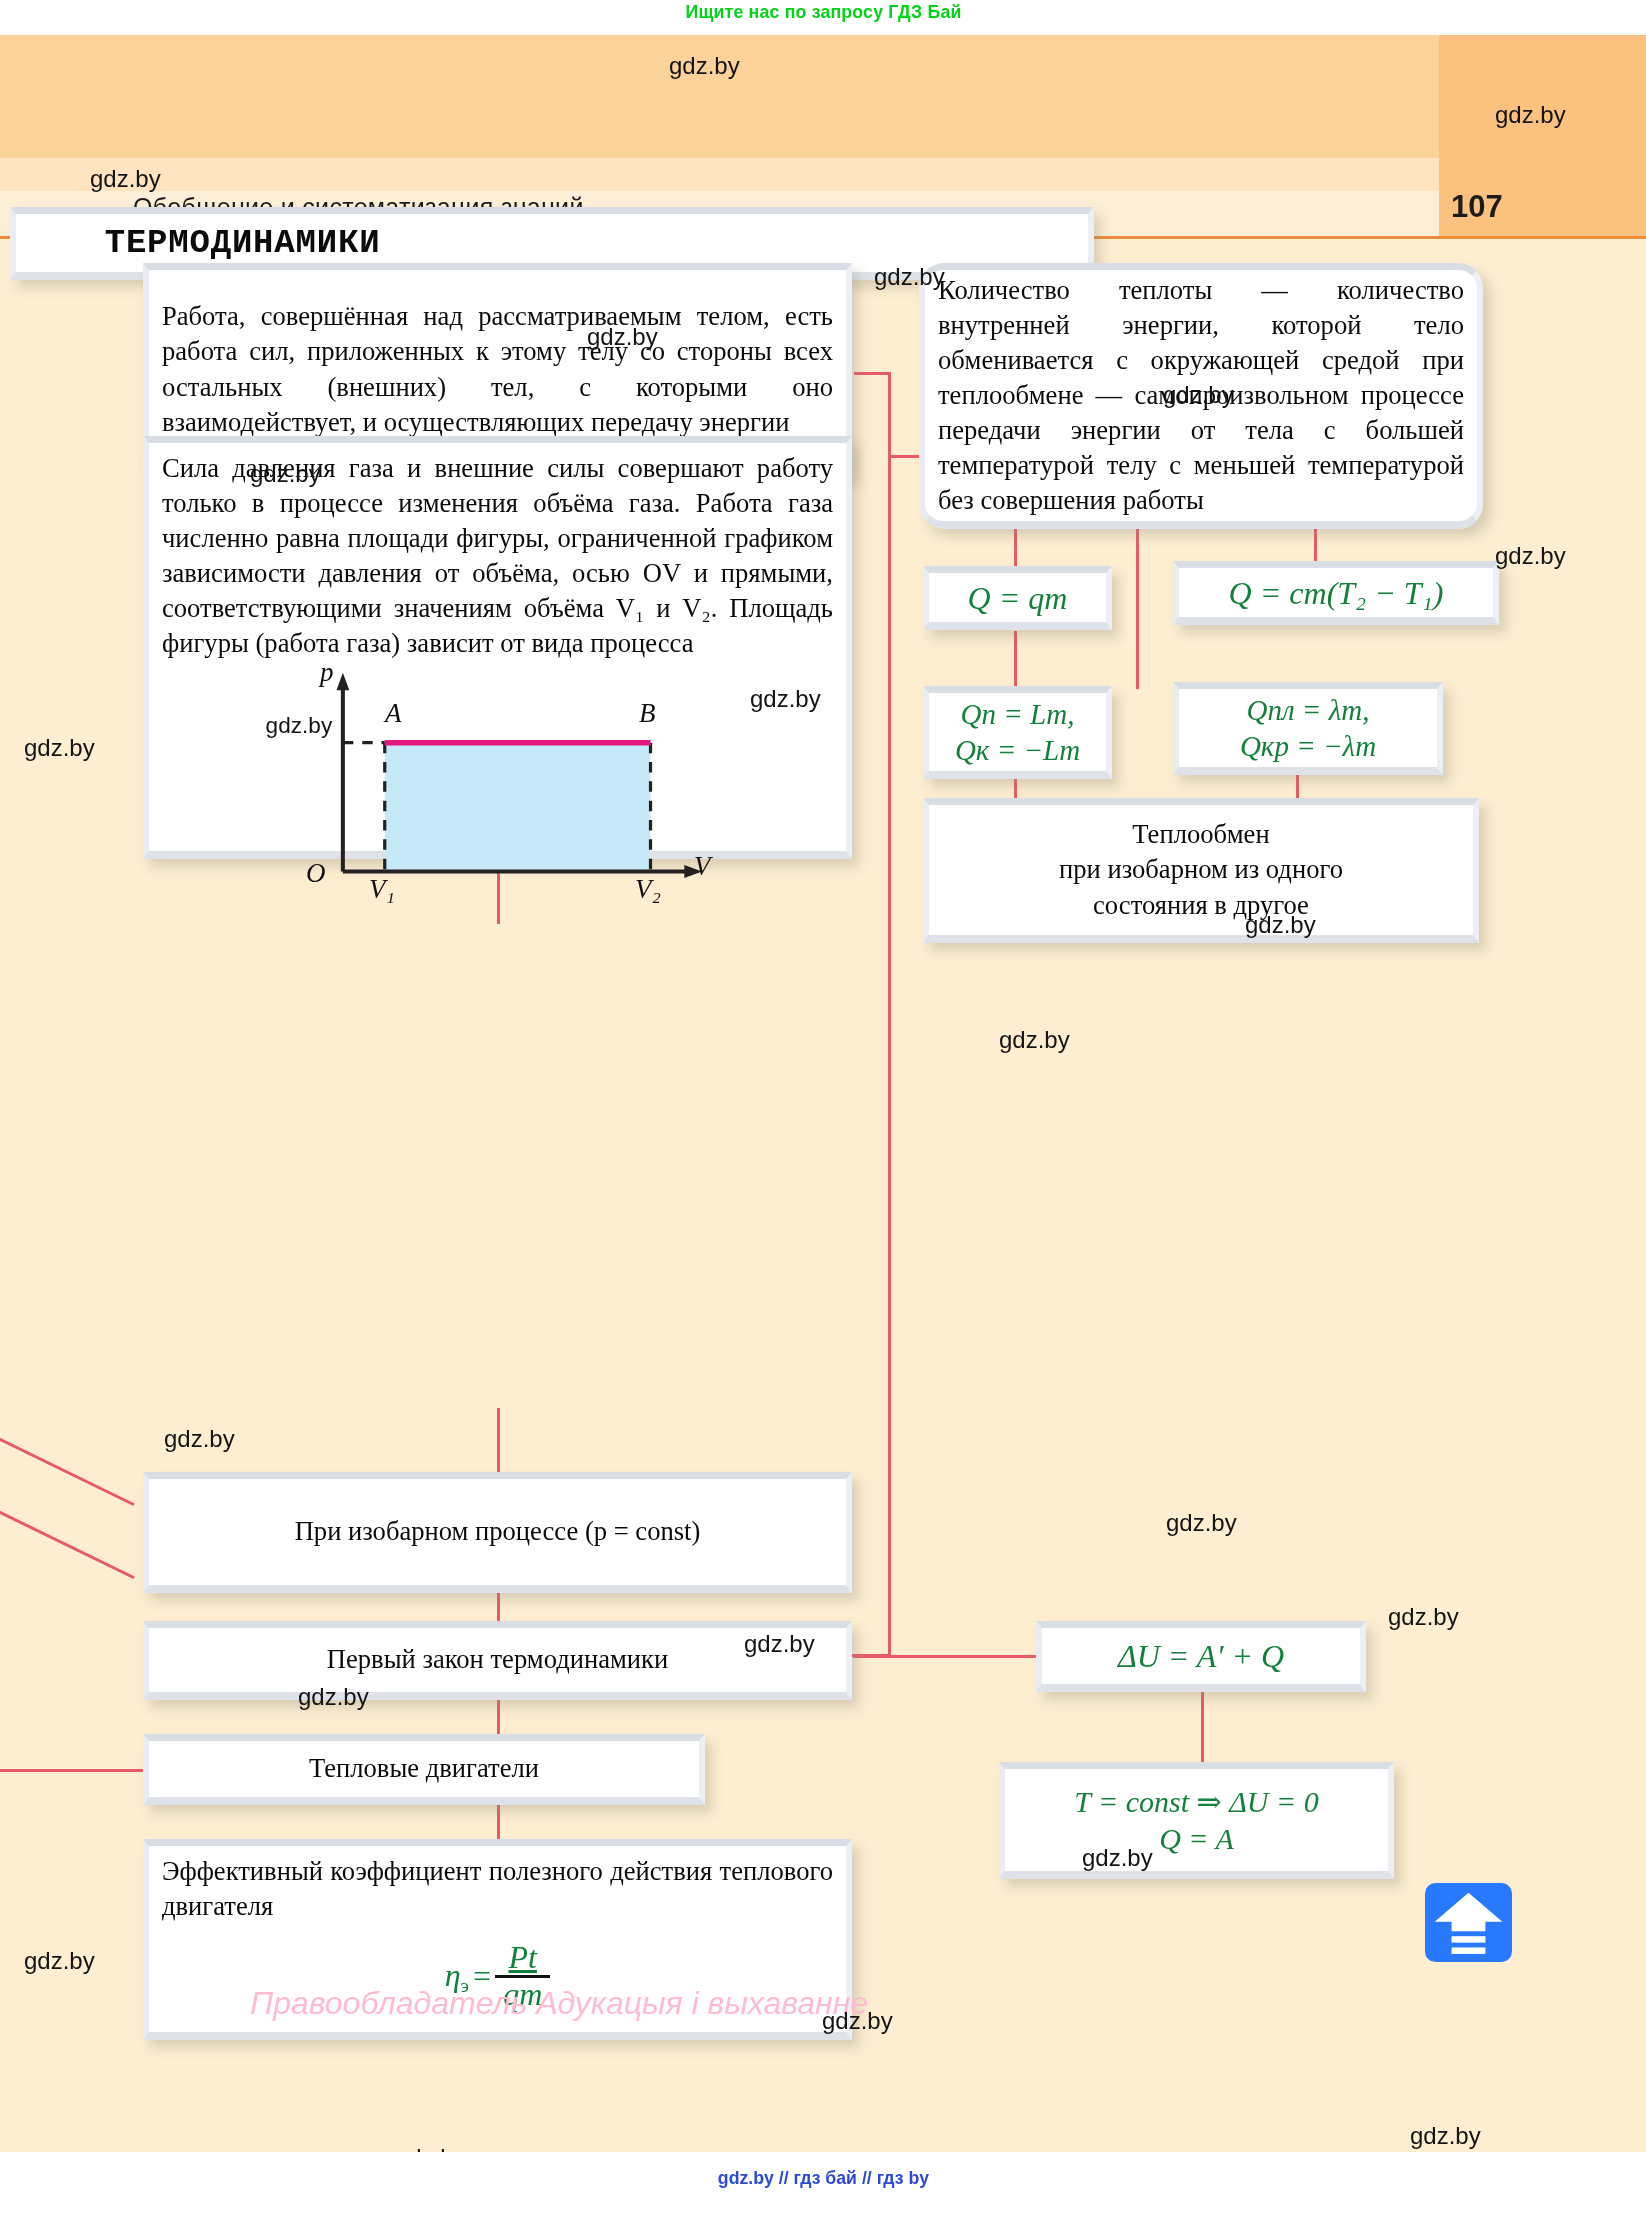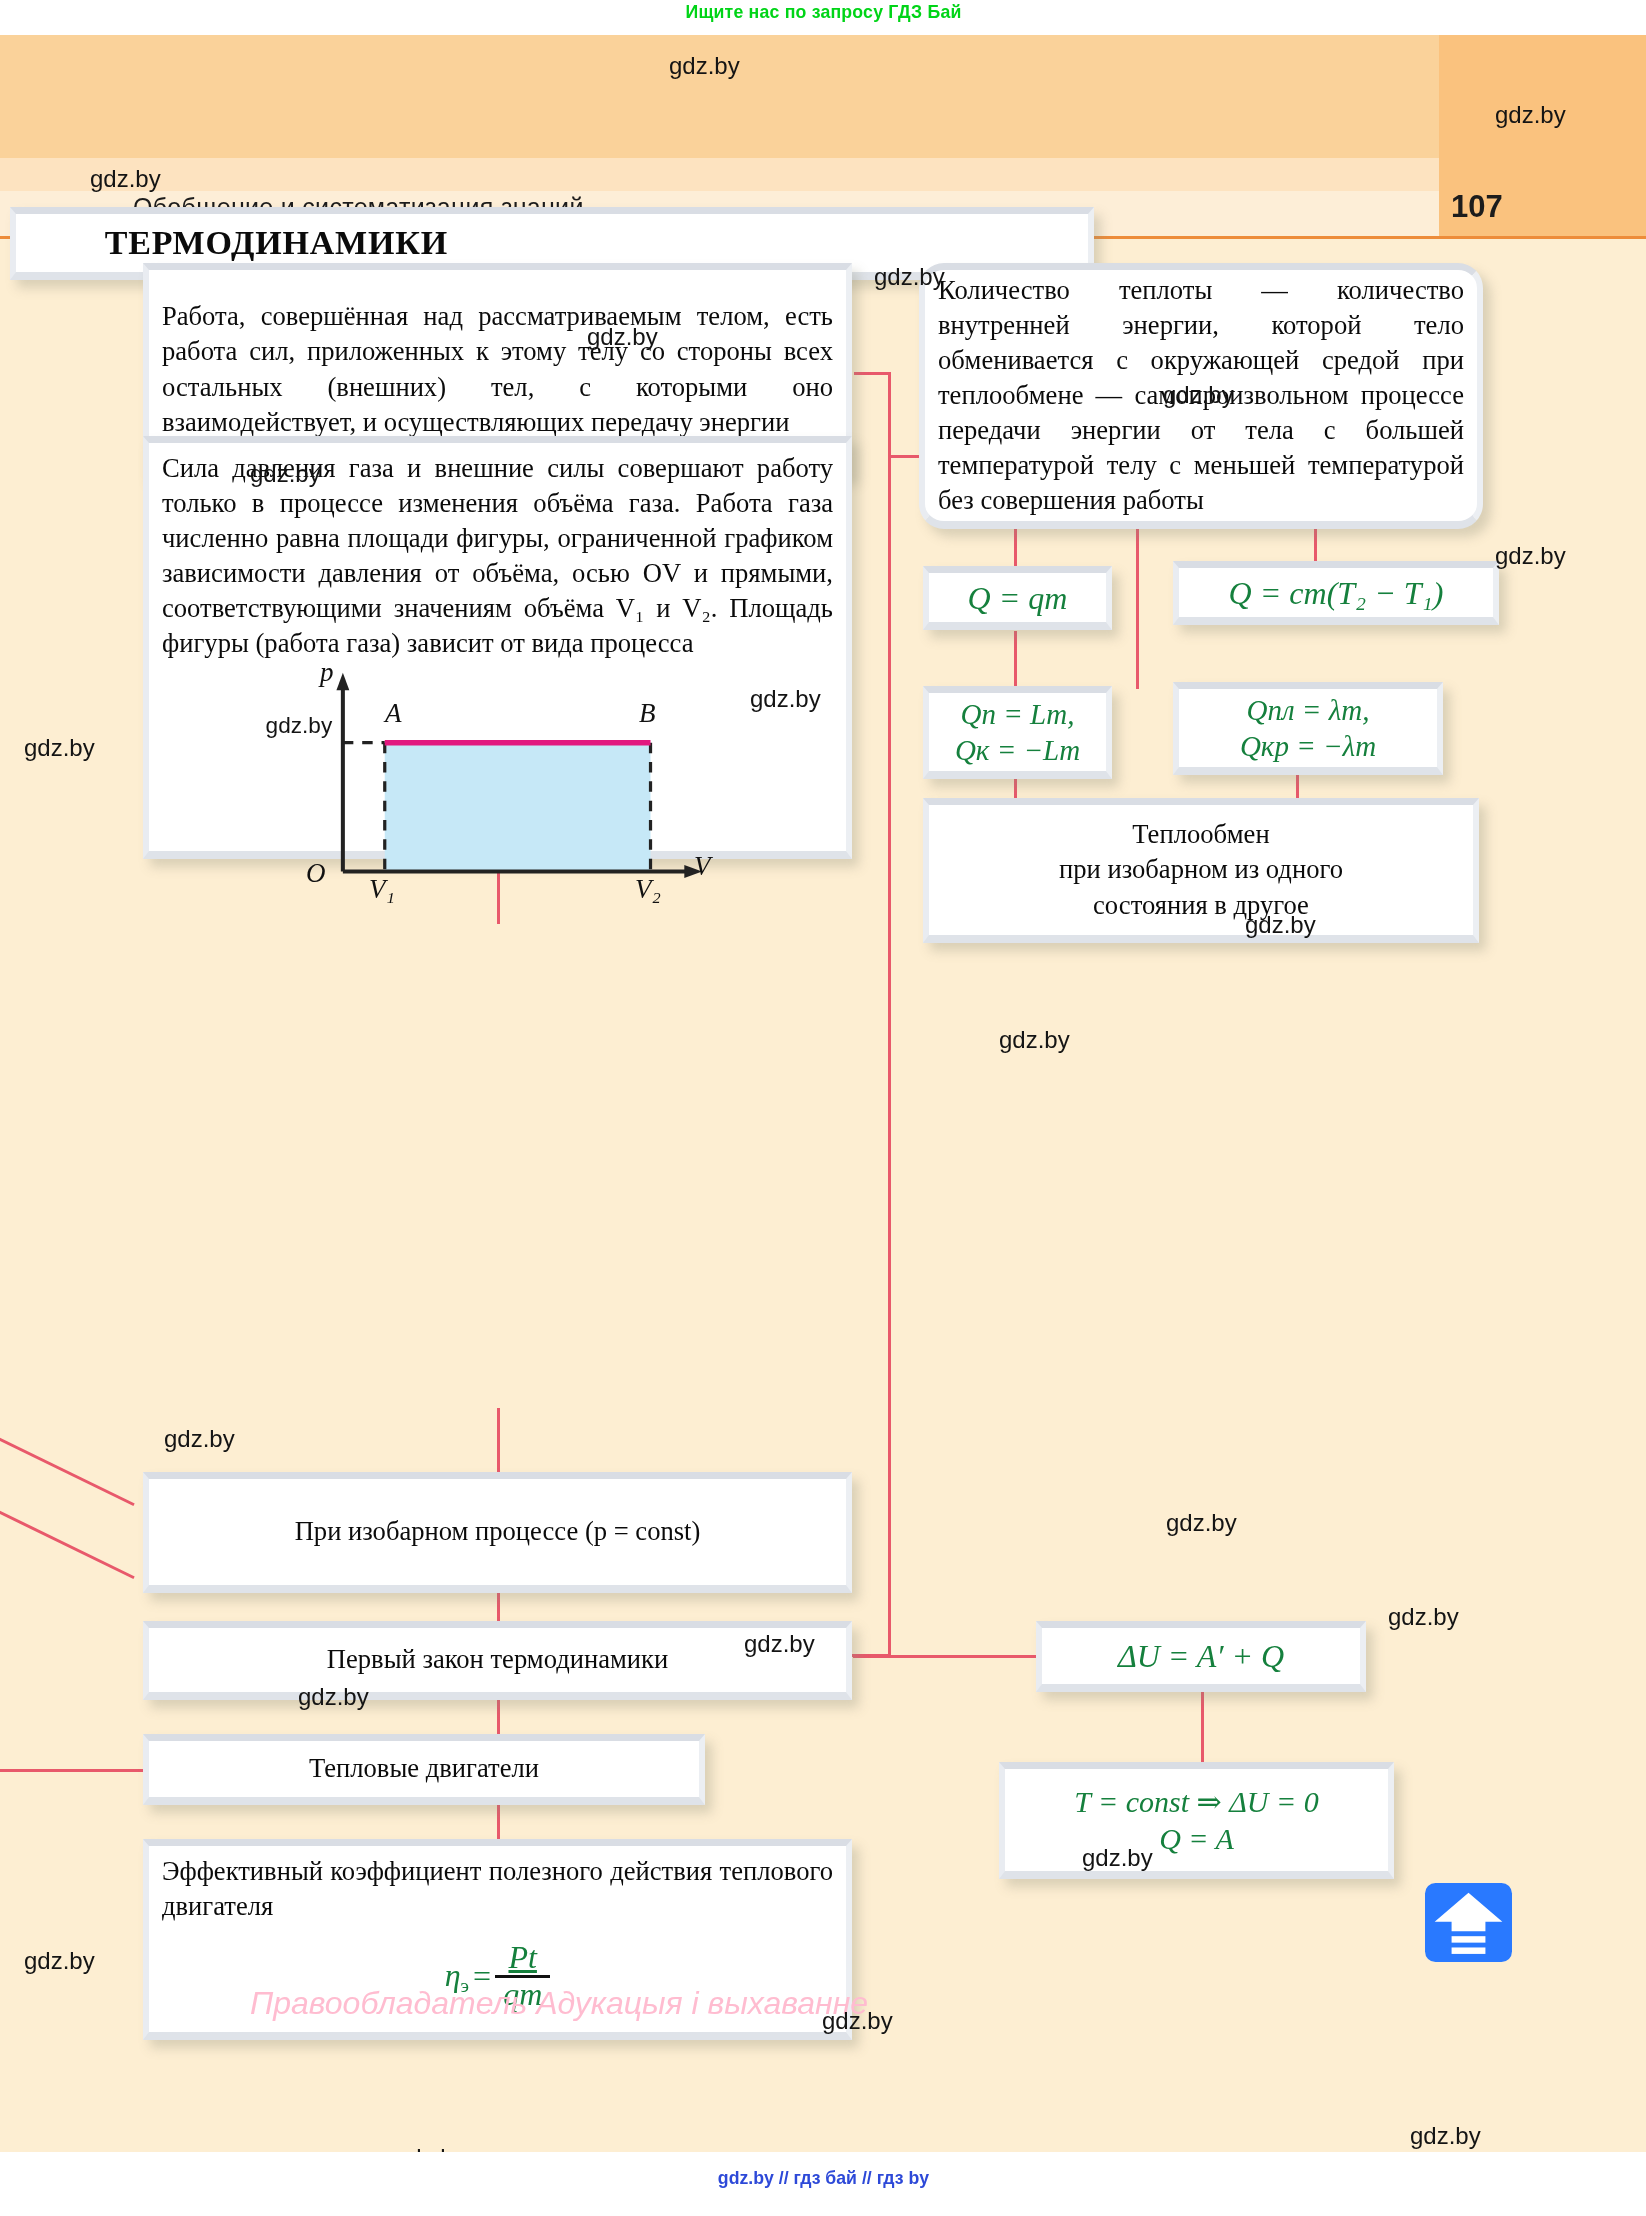--- a/index.html
+++ b/index.html
@@ -96,21 +96,21 @@
     display:flex; flex-direction:column; justify-content:center;
   }
   .txt {
     font-family:"Liberation Serif","DejaVu Serif",serif;
     font-size:26.6px; line-height:1.32; color:#0b0b0b;
     text-align:justify; text-align-last:left;
     hyphens:none;
   }
   .txt.center { text-align:center; text-align-last:center; }
   .ttl {
-    font-family:Liberation Serif, serif;
+    font-family:Liberation Mono, monospace;
     font-weight:bold; font-size:34px; letter-spacing:0.8px; color:#0b0b0b;
   }
   .fml {
     font-family:"Liberation Serif","DejaVu Serif",serif;
     font-style:italic; font-size:32px; color:#15803d; text-align:center;
     line-height:1.25;
   }
   .fml .up { font-style:normal; }
   .sub { font-size:.62em; vertical-align:-0.30em; font-style:normal; }
 

